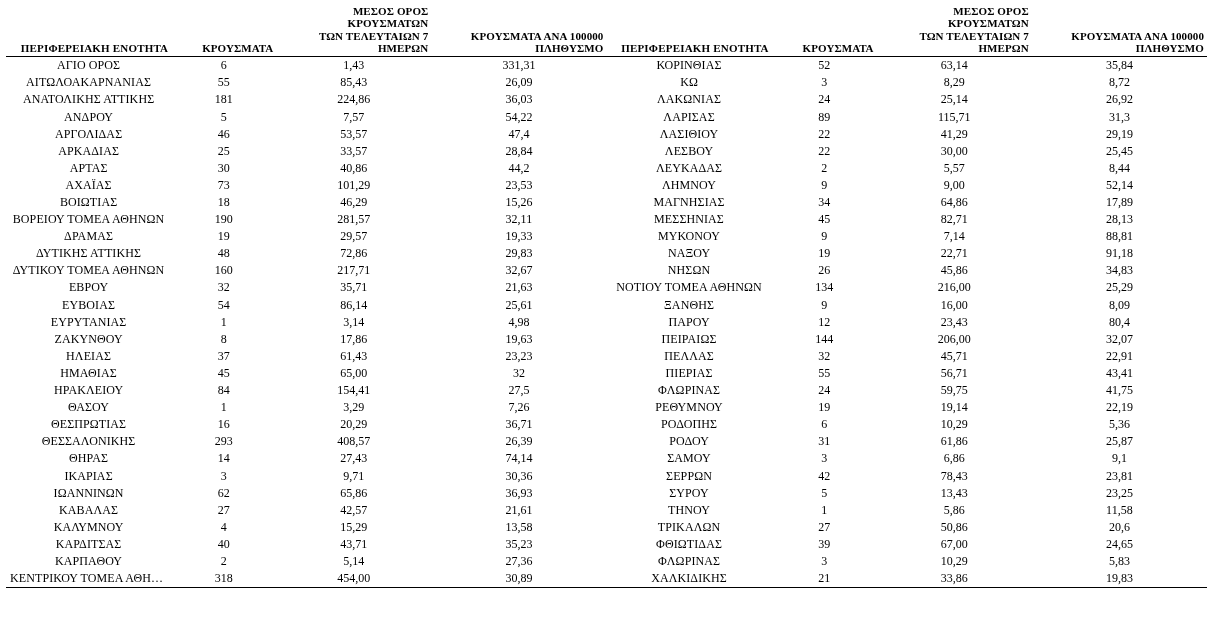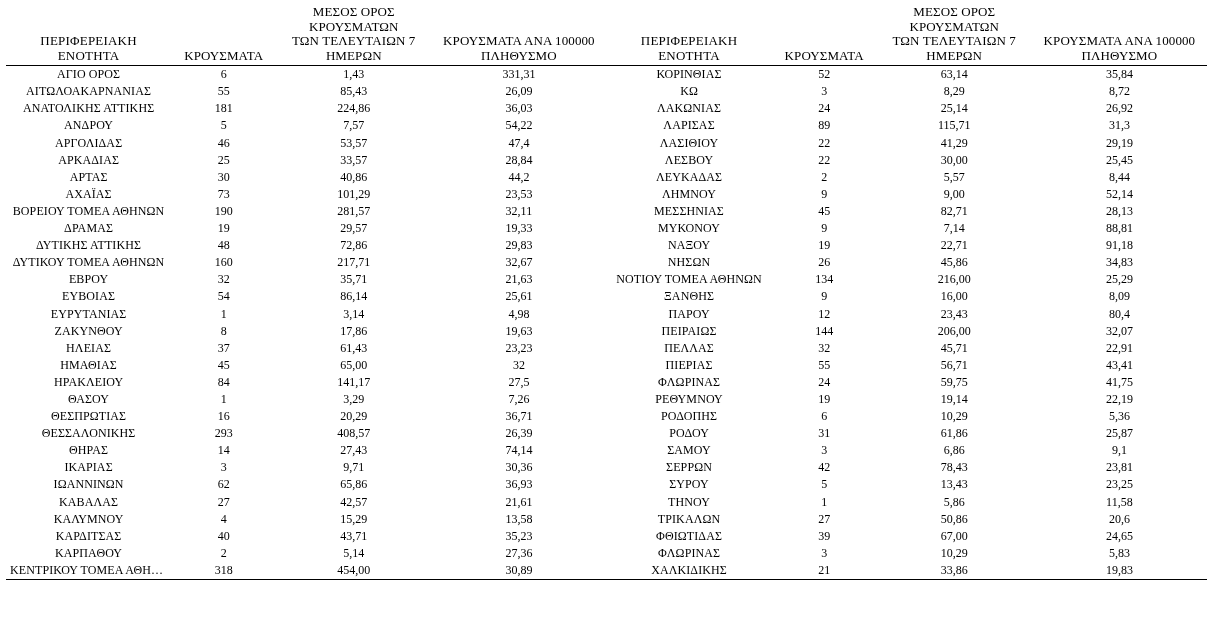--- a/index.html
+++ b/index.html
@@ -24,23 +24,23 @@
   table.grid {
     width: 1201px;
     border-collapse: collapse;
     table-layout: fixed;
   }
   table.grid col.c-region  { width: 165px; }
   table.grid col.c-cases   { width: 105px; }
   table.grid col.c-avg     { width: 155px; }
   table.grid col.c-per100k { width: 175px; }
   thead th {
-    font-size: 13px;
-    font-weight: normal;
-    text-align: center;
+    font-size: 11px;
+    font-weight: bold;
+    text-align: right;
     vertical-align: bottom;
     padding: 1px 3px 2px 3px;
     line-height: 1.12;
     letter-spacing: 0.1px;
     border-bottom: 1.6px solid #000;
   }
   thead th.hdr-region { letter-spacing: 0.2px; }
   tbody td {
     font-size: 12px;
     padding: 0 4px;
@@ -173,20 +173,30 @@
           <td class="region">ΑΧΑΪΑΣ</td>
           <td class="num">73</td>
           <td class="avg">101,29</td>
           <td class="per100k">23,53</td>
           <td class="region">ΛΗΜΝΟΥ</td>
           <td class="num">9</td>
           <td class="avg">9,00</td>
           <td class="per100k">52,14</td>
         </tr>
         <tr>
+          <td class="region">ΒΟΙΩΤΙΑΣ</td>
+          <td class="num">18</td>
+          <td class="avg">46,29</td>
+          <td class="per100k">15,26</td>
+          <td class="region">ΜΑΓΝΗΣΙΑΣ</td>
+          <td class="num">34</td>
+          <td class="avg">64,86</td>
+          <td class="per100k">17,89</td>
+        </tr>
+        <tr>
           <td class="region">ΒΟΡΕΙΟΥ ΤΟΜΕΑ ΑΘΗΝΩΝ</td>
           <td class="num">190</td>
           <td class="avg">281,57</td>
           <td class="per100k">32,11</td>
           <td class="region">ΜΕΣΣΗΝΙΑΣ</td>
           <td class="num">45</td>
           <td class="avg">82,71</td>
           <td class="per100k">28,13</td>
         </tr>
         <tr>
@@ -275,21 +285,21 @@
           <td class="avg">65,00</td>
           <td class="per100k">32</td>
           <td class="region">ΠΙΕΡΙΑΣ</td>
           <td class="num">55</td>
           <td class="avg">56,71</td>
           <td class="per100k">43,41</td>
         </tr>
         <tr>
           <td class="region">ΗΡΑΚΛΕΙΟΥ</td>
           <td class="num">84</td>
-          <td class="avg">141,17</td>
+          <td class="avg">154,41</td>
           <td class="per100k">27,5</td>
           <td class="region">ΦΛΩΡΙΝΑΣ</td>
           <td class="num">24</td>
           <td class="avg">59,75</td>
           <td class="per100k">41,75</td>
         </tr>
         <tr>
           <td class="region">ΘΑΣΟΥ</td>
           <td class="num">1</td>
           <td class="avg">3,29</td>

